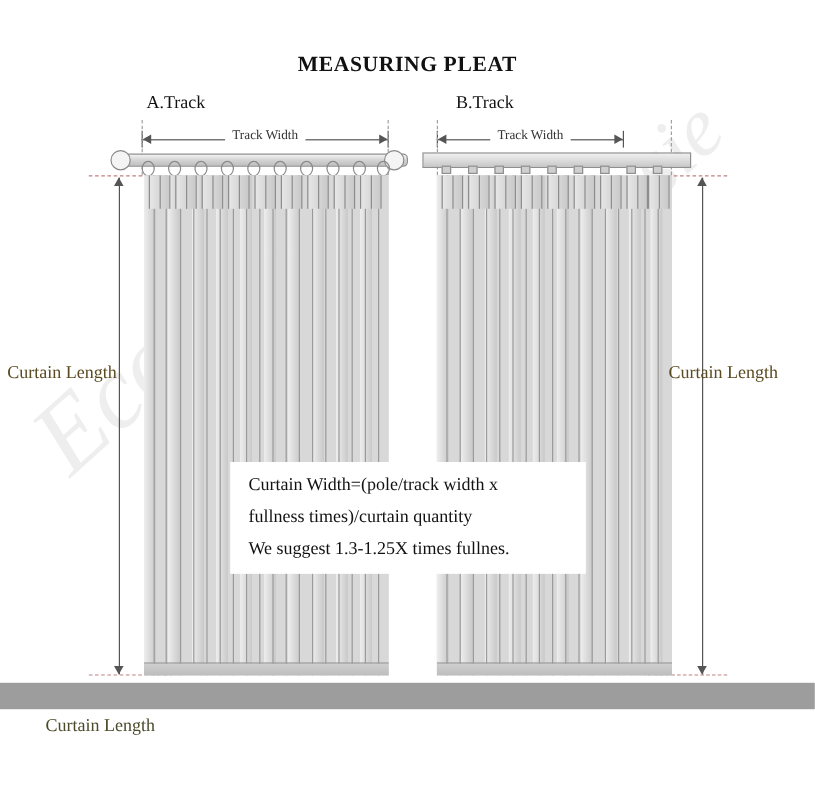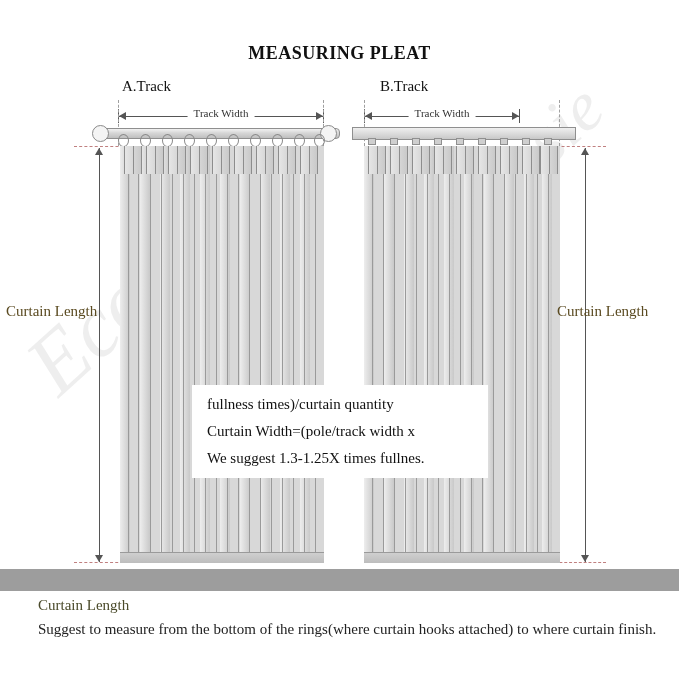--- a/index.html
+++ b/index.html
@@ -463,26 +463,25 @@
   </div>
 
   <div class="vbar" style="left:578px; top:148px; height:414px;">
     <div class="line"></div>
     <div class="arrow t"></div>
     <div class="arrow b"></div>
   </div>
   <div class="length-label" id="len-right">Curtain Length</div>
 
   <div class="formula">
+    <p>Curtain Width=(pole/track width x</p>
     <p>fullness times)/curtain quantity</p>
-    <p>Curtain Width=(pole/track width x</p>
     <p>We suggest 1.3-1.25X times fullnes.</p>
   </div>
 
   <div class="note-bar">
     <div class="note-strip"></div>
     <div class="note-body">
       <div class="note-title">Curtain Length</div>
-      <div class="note-text">Suggest to measure from the bottom of the rings(where curtain hooks attached) to where curtain finish.</div>
     </div>
   </div>
 
 </div>
 
 </body></html>

